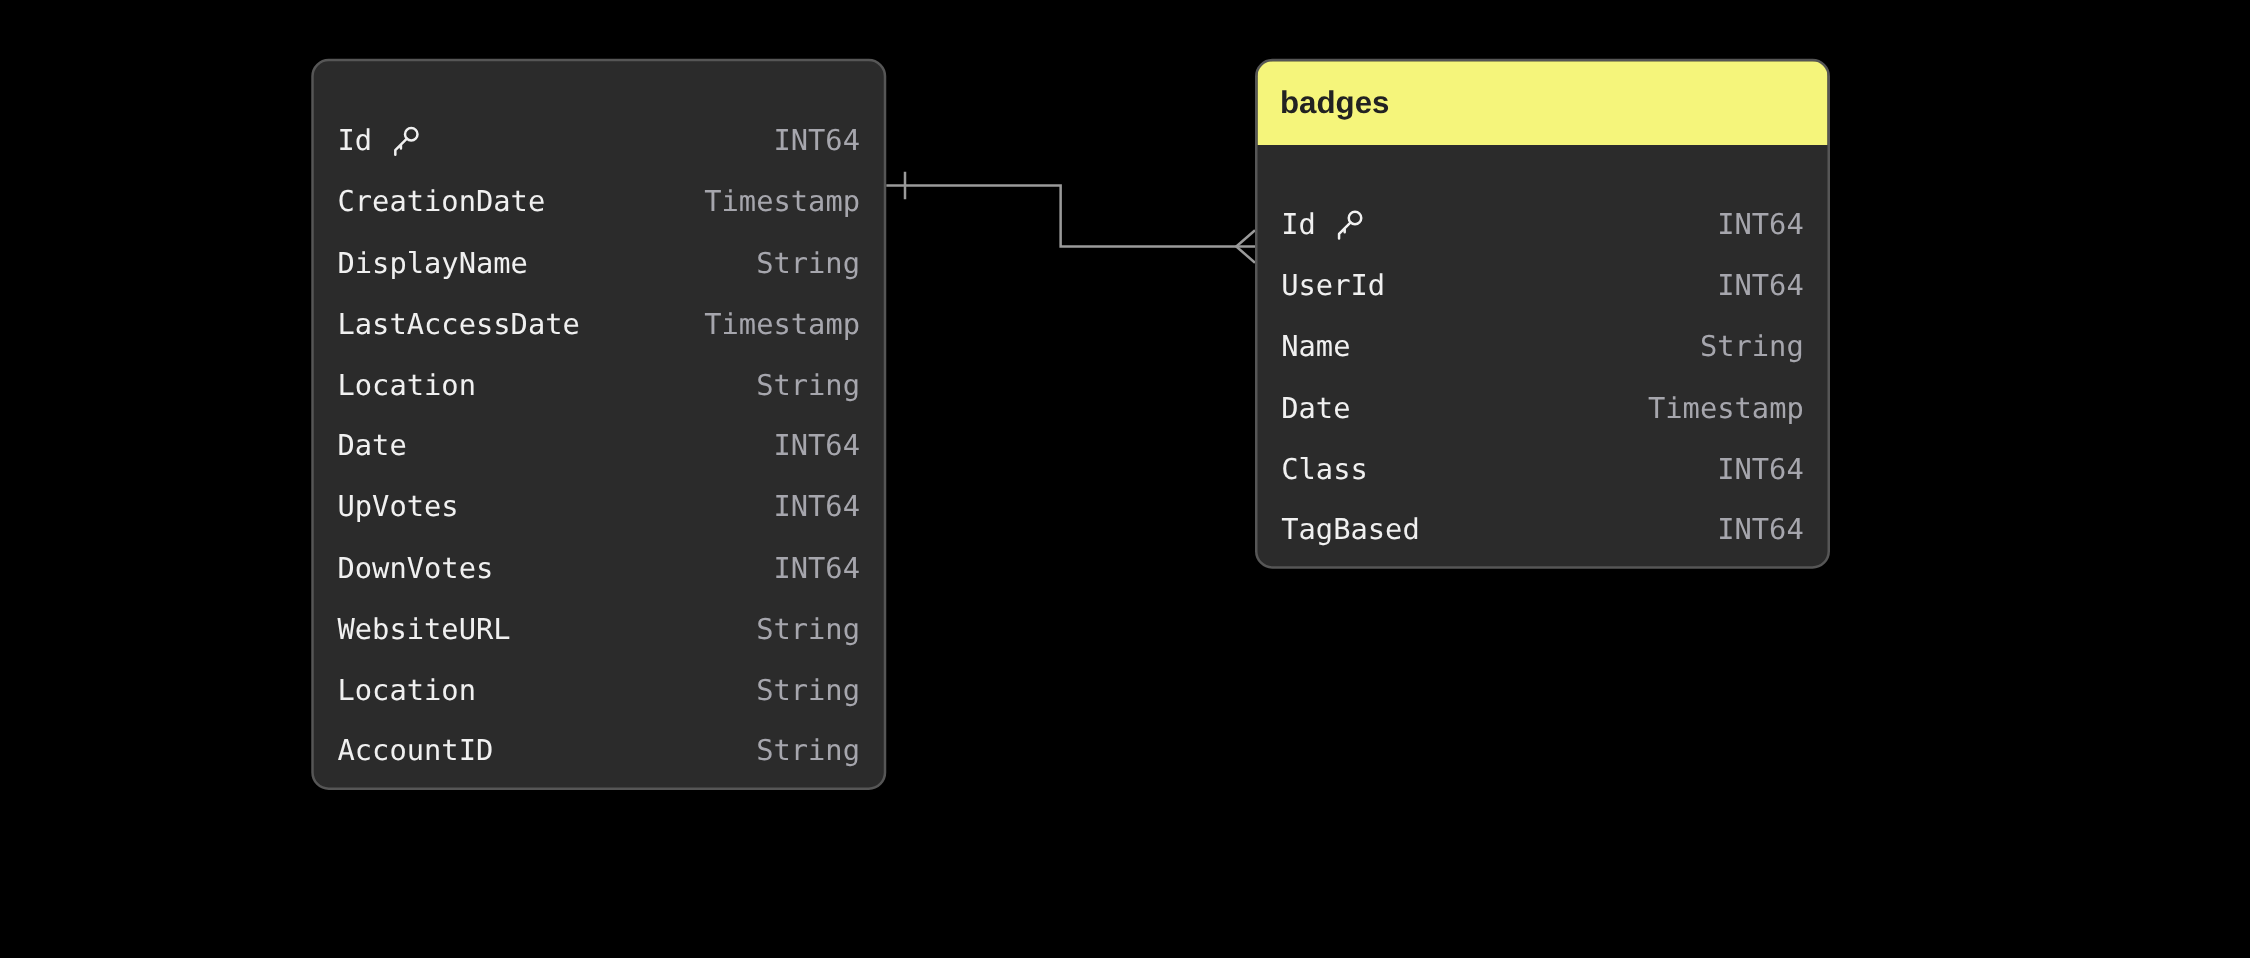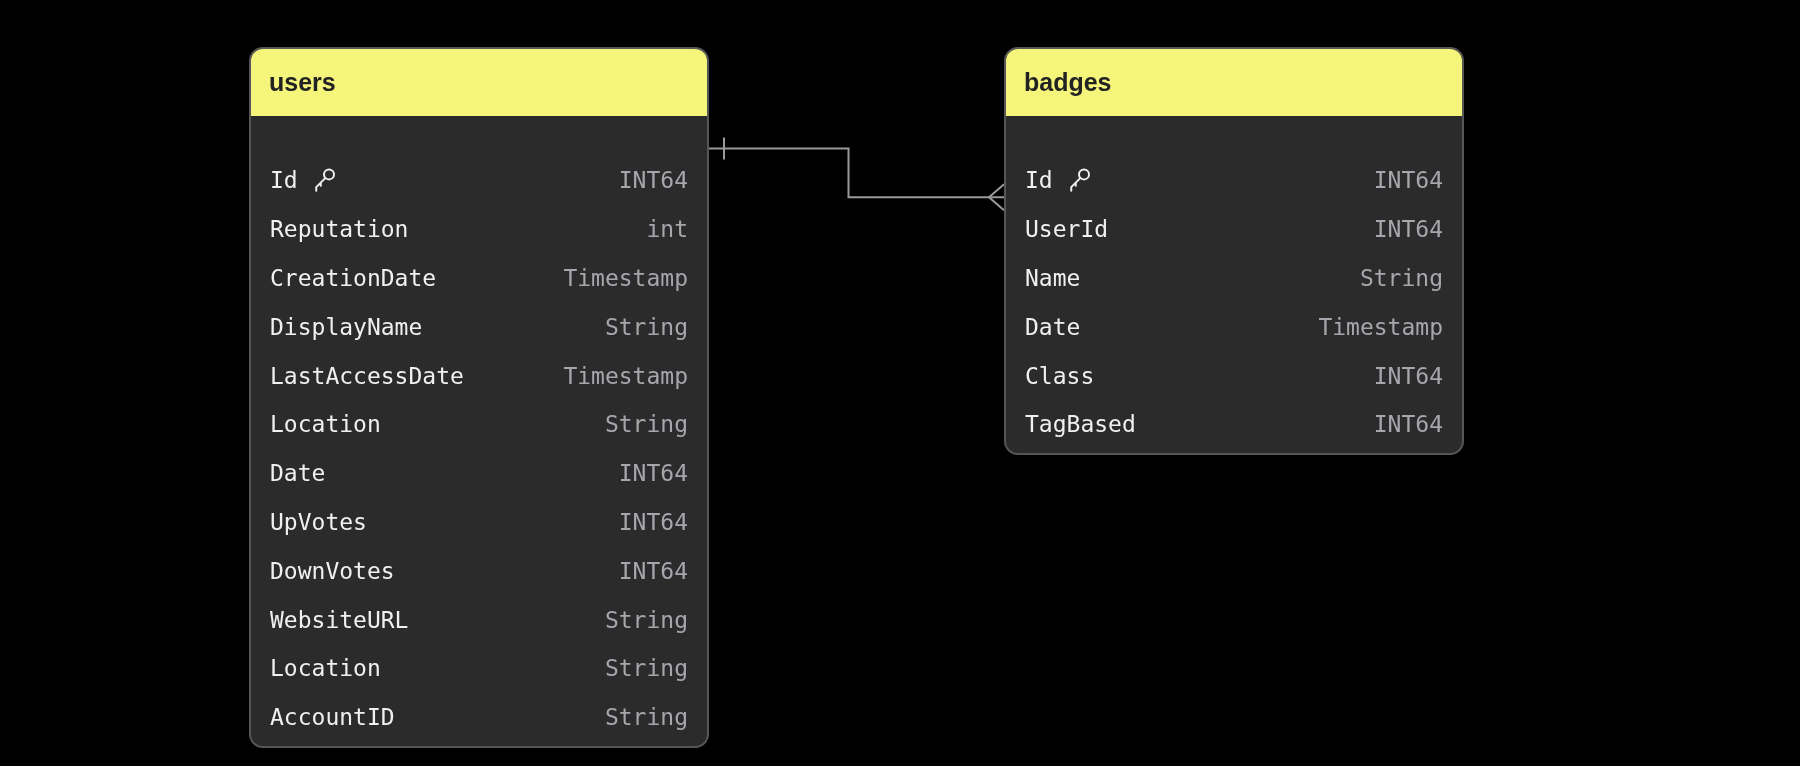--- a/index.html
+++ b/index.html
@@ -84,34 +84,27 @@
 </head>
 <body>
 
 <div class="canvas" id="canvas">
   <svg class="connector-layer" xmlns="http://www.w3.org/2000/svg">
     <path id="rel-line" d="M 709 148.4 H 848.5 V 197.2 H 1004"></path>
     <path id="rel-one" d="M 724 137.4 V 159.4"></path>
     <path id="rel-many" d="M 1004 184.2 L 989 197.2 L 1004 210.2"></path>
   </svg>
 <div class="table-card" style="left: 249px; top: 47px; width: 460px;">
-    <div class="table-header">
-      <span class="table-title">users</span>
-    </div>
     <div class="table-body">
         <div class="table-row">
     <span class="name-cell"><span>Id</span><svg class="key-icon" viewBox="0 0 24 24">
               <circle cx="16" cy="7.5" r="4"></circle>
               <path d="M13.2 10.3 L5.8 17.7 L5.8 20.6 M9.4 14.1 L9.4 16.6"></path>
             </svg></span>
     <span class="col-type">INT64</span>
-  </div>
-        <div class="table-row">
-    <span class="name-cell"><span>Reputation</span></span>
-    <span class="col-type">int</span>
   </div>
         <div class="table-row">
     <span class="name-cell"><span>CreationDate</span></span>
     <span class="col-type">Timestamp</span>
   </div>
         <div class="table-row">
     <span class="name-cell"><span>DisplayName</span></span>
     <span class="col-type">String</span>
   </div>
         <div class="table-row">

